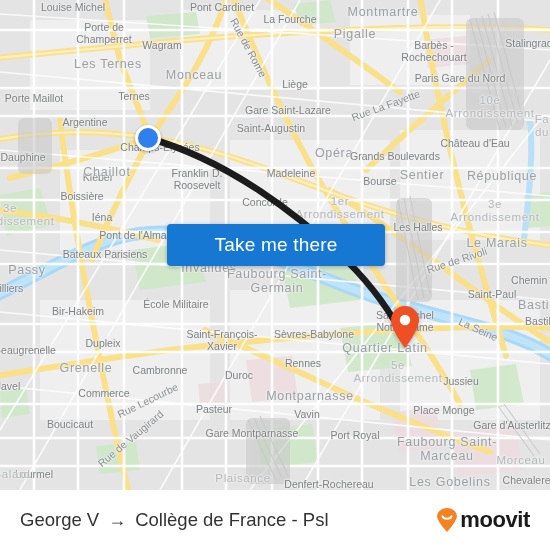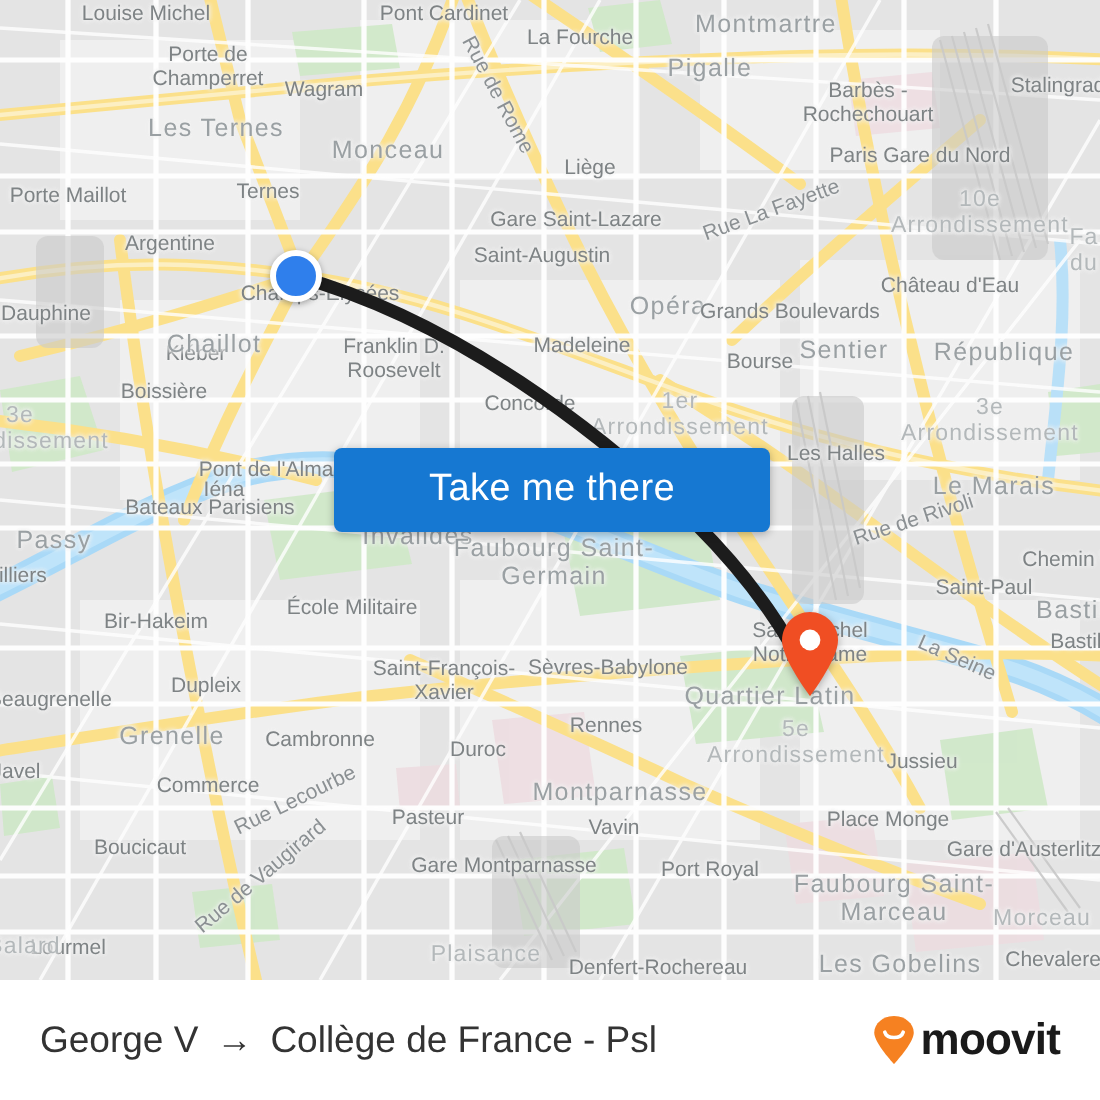--- a/index.html
+++ b/index.html
@@ -290,21 +290,21 @@
         <div class="lbl place" style="left: 107px; top: 172px;">Chaillot</div>
         <div class="lbl poi" style="left: 197px; top: 180px;">Franklin D.<br>Roosevelt</div>
         <div class="lbl poi" style="left: 291px; top: 174px;">Madeleine</div>
         <div class="lbl place" style="left: 422px; top: 175px;">Sentier</div>
         <div class="lbl place" style="left: 502px; top: 176px;">République</div>
         <div class="lbl poi" style="left: 82px; top: 197px;">Boissière</div>
         <div class="lbl poi" style="left: 380px; top: 182px;">Bourse</div>
         <div class="lbl poi" style="left: 265px; top: 203px;">Concorde</div>
         <div class="lbl dist" style="left: 340px; top: 208px;">1er<br>Arrondissement</div>
         <div class="lbl dist" style="left: 495px; top: 211px;">3e<br>Arrondissement</div>
-        <div class="lbl poi" style="left: 112px; top: 218px; margin-top: 28px;">Iéna</div>
+        <div class="lbl poi" style="left: 102px; top: 218px;">Iéna</div>
         <div class="lbl dist" style="left: 10px; top: 215px;">3e<br>Arrondissement</div>
         <div class="lbl poi" style="left: 418px; top: 228px;">Les Halles</div>
         <div class="lbl poi" style="left: 133px; top: 236px;">Pont de l'Alma</div>
         <div class="lbl place" style="left: 497px; top: 243px;">Le Marais</div>
         <div class="lbl poi" style="left: 105px; top: 255px;">Bateaux Parisiens</div>
         <div class="lbl place" style="left: 209px; top: 268px;">Invalides</div>
         <div class="lbl place" style="left: 277px; top: 281px;">Faubourg Saint-<br>Germain</div>
         <div class="lbl road" style="left: 457px; top: 261px; transform: translate(-50%, -50%) rotate(-18deg);">Rue de Rivoli</div>
         <div class="lbl place" style="left: 27px; top: 270px;">Passy</div>
         <div class="lbl poi" style="left: 8px; top: 289px;">Villiers</div>
@@ -312,21 +312,21 @@
         <div class="lbl poi" style="left: 540px; top: 281px;">Chemin Vert</div>
         <div class="lbl poi" style="left: 78px; top: 312px;">Bir-Hakeim</div>
         <div class="lbl poi" style="left: 176px; top: 305px;">École Militaire</div>
         <div class="lbl poi" style="left: 405px; top: 322px;">Saint-Michel<br>Notre-Dame</div>
         <div class="lbl road" style="left: 478px; top: 330px; transform: translate(-50%, -50%) rotate(24deg);">La Seine</div>
         <div class="lbl place" style="left: 541px; top: 305px;">Bastille</div>
         <div class="lbl poi" style="left: 542px; top: 322px;">Bastille</div>
         <div class="lbl poi" style="left: 25px; top: 351px;">Beaugrenelle</div>
         <div class="lbl poi" style="left: 103px; top: 344px;">Dupleix</div>
         <div class="lbl poi" style="left: 222px; top: 341px;">Saint-François-<br>Xavier</div>
-        <div class="lbl poi" style="left: 304px; top: 335px;">Sèvres-Babylone</div>
+        <div class="lbl poi" style="left: 314px; top: 335px;">Sèvres-Babylone</div>
         <div class="lbl place" style="left: 385px; top: 348px;">Quartier Latin</div>
         <div class="lbl place" style="left: 86px; top: 368px;">Grenelle</div>
         <div class="lbl poi" style="left: 160px; top: 371px;">Cambronne</div>
         <div class="lbl poi" style="left: 239px; top: 376px;">Duroc</div>
         <div class="lbl poi" style="left: 303px; top: 364px;">Rennes</div>
         <div class="lbl dist" style="left: 398px; top: 372px;">5e<br>Arrondissement</div>
         <div class="lbl poi" style="left: 461px; top: 382px;">Jussieu</div>
         <div class="lbl poi" style="left: 8px; top: 387px;">Javel</div>
         <div class="lbl poi" style="left: 104px; top: 394px;">Commerce</div>
         <div class="lbl poi" style="left: 214px; top: 410px;">Pasteur</div>

